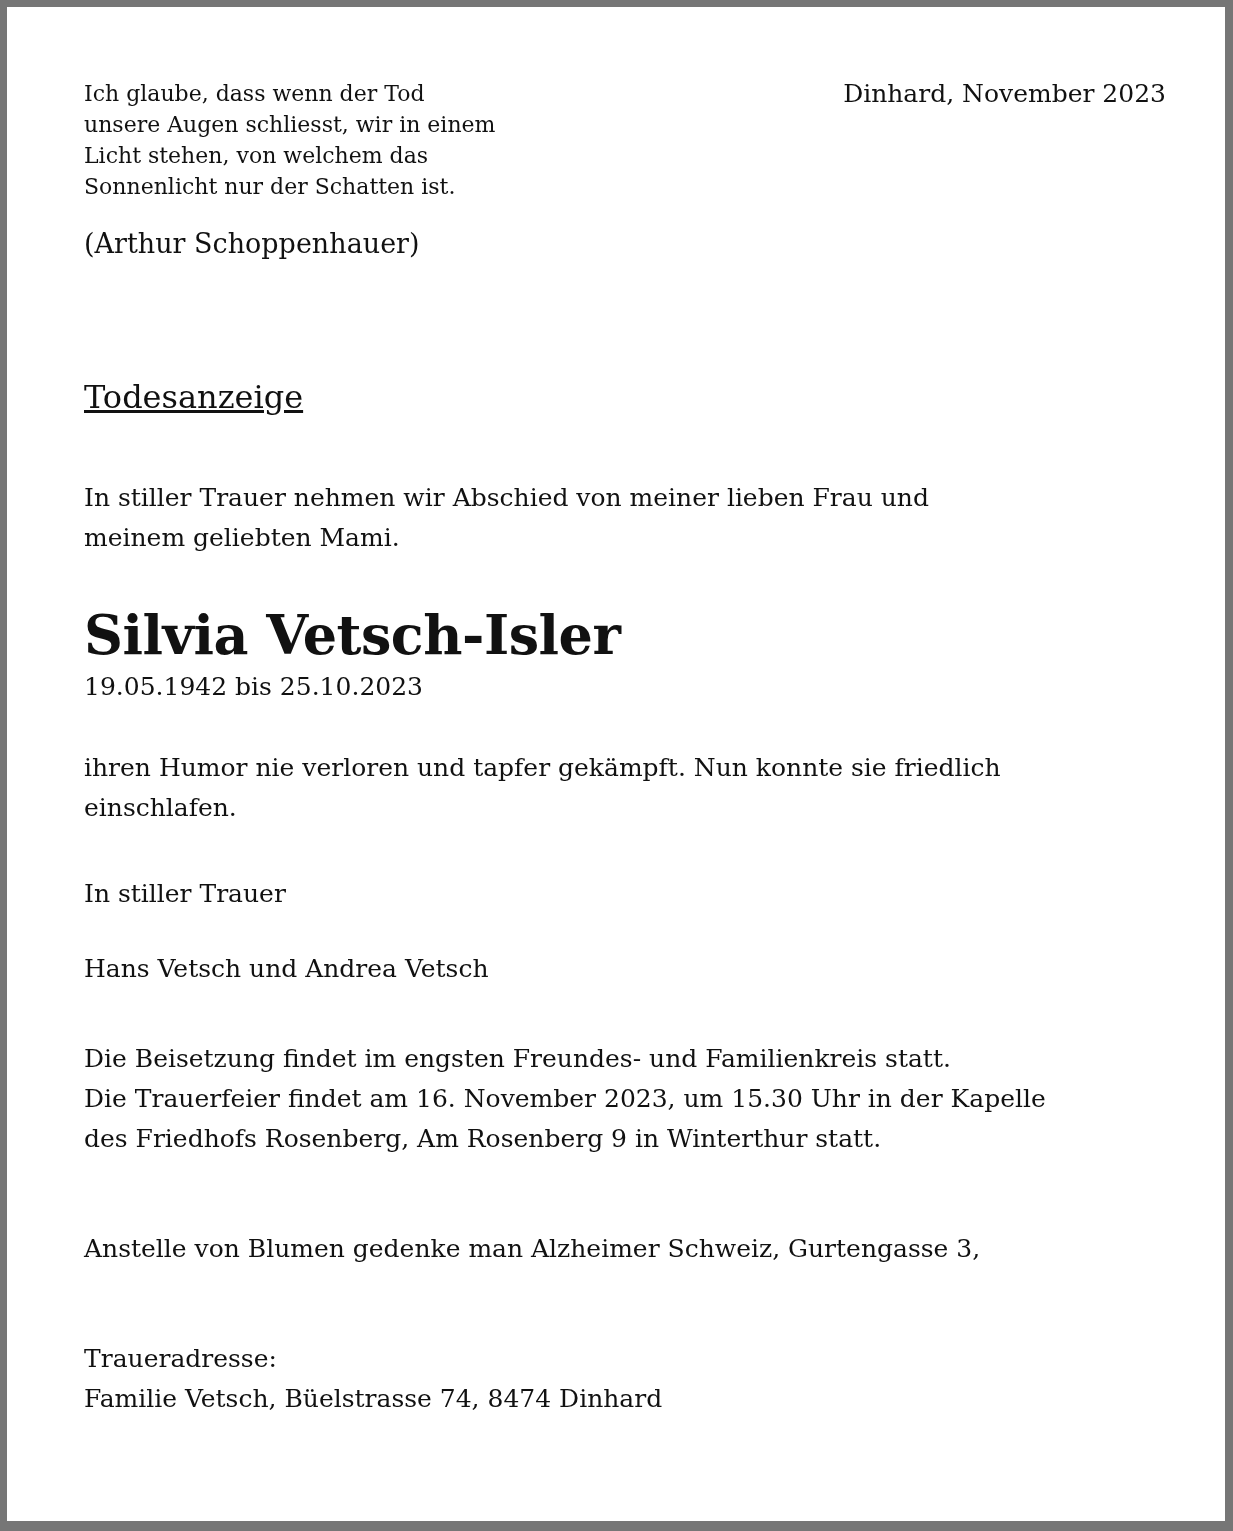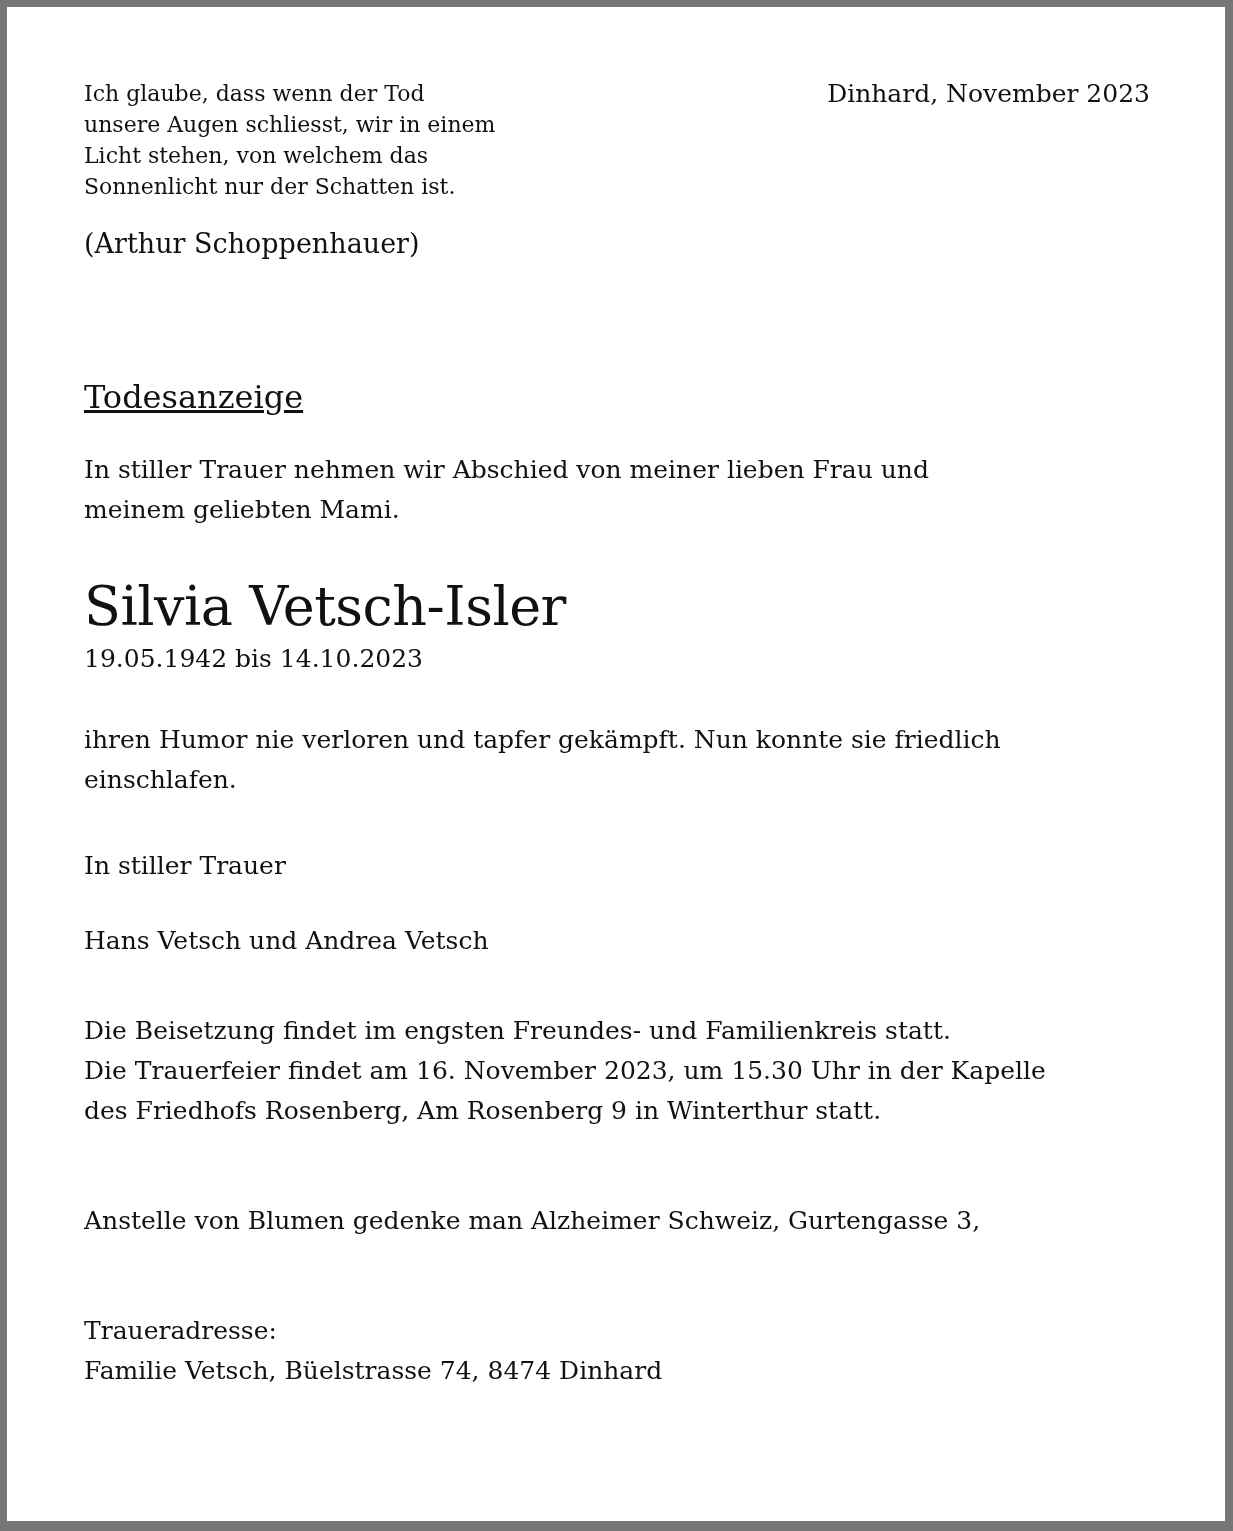--- a/index.html
+++ b/index.html
@@ -17,21 +17,21 @@
     border-width: 7px 8px 10px 7px;
     position: relative;
     overflow: hidden;
     font-family: "DejaVu Serif", "Liberation Serif", serif;
     color: #111111;
   }
   .content {
     box-sizing: border-box;
     width: 100%;
     height: 100%;
-    padding: 71px 68px 0 77px;
+    padding: 71px 52px 0 77px;
   }
   .header-row {
     display: flex;
     justify-content: space-between;
     align-items: flex-start;
   }
   .quote {
     font-size: 22px;
     line-height: 31px;
     white-space: nowrap;
@@ -53,25 +53,25 @@
     line-height: 40px;
     text-decoration: underline;
   }
   .body-text {
     font-size: 25px;
     line-height: 40px;
   }
   .body-text .line {
     white-space: nowrap;
   }
-  .intro { margin-top: 33px; }
+  .intro { margin-top: 61px; }
   .deceased-name {
     margin-top: 46px;
     font-size: 54px;
-    font-weight: normal;
+    font-weight: bold;
     line-height: 62px;
     letter-spacing: -0.5px;
   }
   .life-dates {
     margin-top: 3px;
     font-size: 25px;
     line-height: 36px;
   }
   .tribute { margin-top: 43px; }
   .mourning-line { margin-top: 46px; }
@@ -100,21 +100,21 @@
 
     <div class="title">Todesanzeige</div>
 
     <div class="body-text intro">
       <div class="line">In stiller Trauer nehmen wir Abschied von meiner lieben Frau und</div>
       <div class="line">meinem geliebten Mami.</div>
     </div>
 
     <div class="deceased-name">Silvia Vetsch-Isler</div>
 
-    <div class="life-dates">19.05.1942 bis 14.10.2023</div>
+    <div class="life-dates">19.05.1942 bis 25.10.2023</div>
 
     <div class="body-text tribute">
       <div class="line">ihren Humor nie verloren und tapfer gekämpft. Nun konnte sie friedlich</div>
       <div class="line">einschlafen.</div>
     </div>
 
     <div class="body-text mourning-line">In stiller Trauer</div>
 
     <div class="body-text mourners">Hans Vetsch und Andrea Vetsch</div>
 

